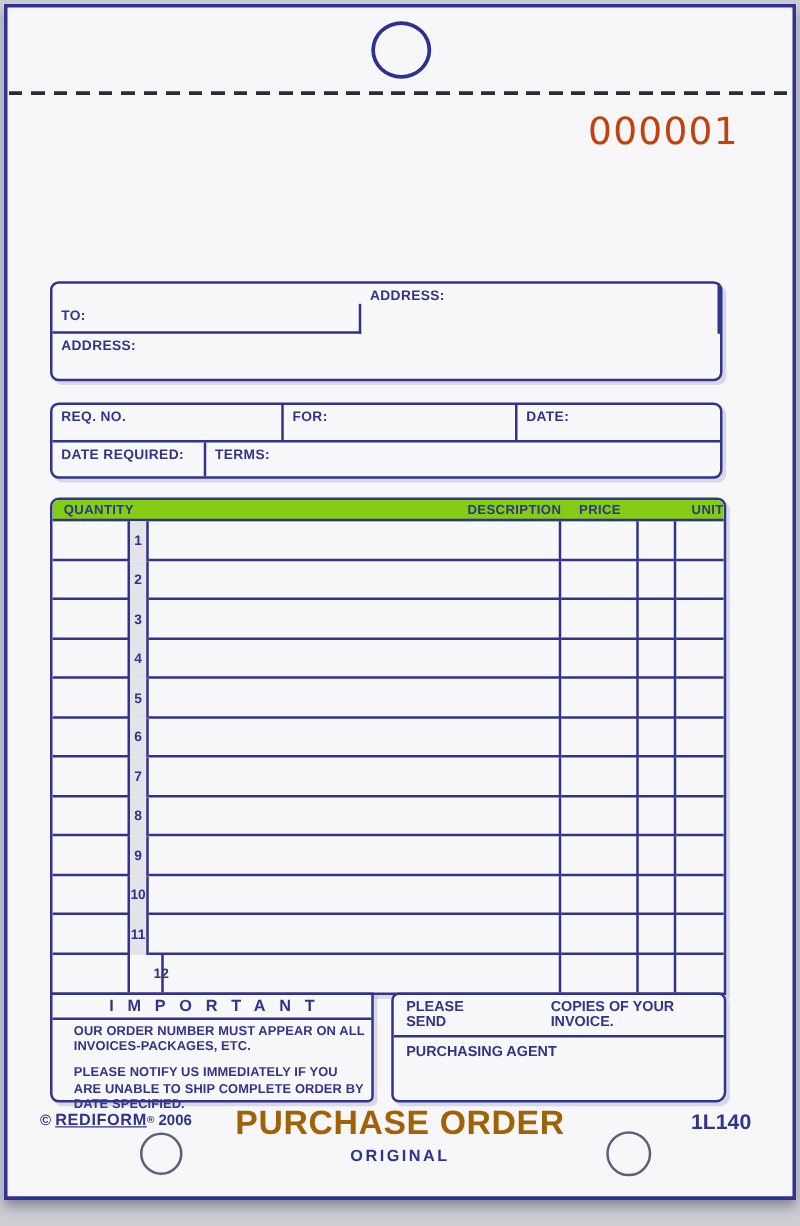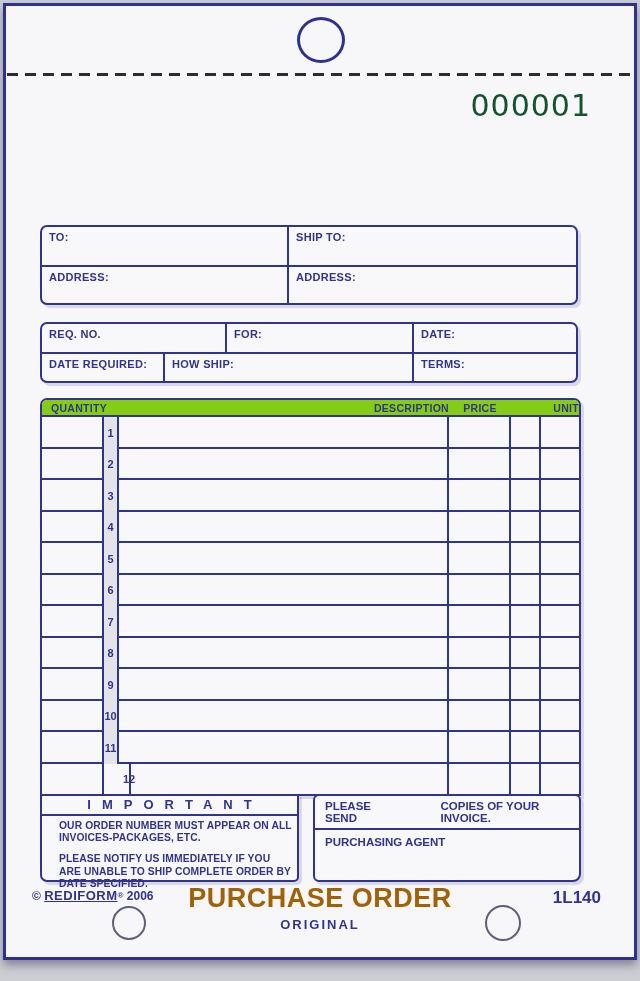--- a/index.html
+++ b/index.html
@@ -27,40 +27,40 @@
   }
   
   .perforation {
     position:absolute; left:4px; top:70px; width:626px; height:3px;
     background:repeating-linear-gradient(90deg,#2b2b33 0 11px,transparent 11px 18px);
   }
   
   .serial {
     position:absolute; top:85px; right:46px;
     font-family:"DejaVu Sans", sans-serif;
-    font-size:30px; letter-spacing:1px; color:#14532d; font-weight:400;text-align:right;
+    font-size:30px; letter-spacing:1px; color:#c2410c; font-weight:400;text-align:right;
   }
 
   
   .fbox {
     position:absolute; border:2.5px solid #31348b; border-radius:7px;
     background:#f8f7f9;
     box-shadow:3px 3px 0 rgba(140,140,190,.28);
   }
   .lbl {
     font-size:11px; font-weight:600; letter-spacing:.3px; color:#31348b;
     padding:4px 7px; line-height:1.1;
   }
 
   
   .to-box { left:37px; top:222px; width:538px; height:80px;
     display:grid; grid-template-columns:247px 1fr; grid-template-rows:40px 1fr; }
   .to-box > div { border-color:#31348b; }
   .cell-r { border-right:2.5px solid #31348b; }
-  .cell-b { border-bottom:2.5px solid #31348b; }
+  .cell-b { border-bottom:2.5px solid #31348b;margin-top:16px; }
 
   
   .req-box { left:37px; top:319px; width:538px; height:61px; display:flex; flex-direction:column; }
   .req-row { display:grid; flex:1; }
   .req-row.top { grid-template-columns:185px 187px 1fr; border-bottom:2.5px solid #31348b; }
   .req-row.bot { grid-template-columns:123px 249px 1fr; }
 
   
   .items-box {
     position:absolute; left:37px; top:395px; width:541px; height:398px;
@@ -136,23 +136,20 @@
   <div class="paper">
 
     <div class="hole-top"></div>
     <div class="perforation"></div>
     <div class="serial">000001</div>
 
     <div class="fbox to-box">
       <div class="cell-r cell-b">
         <div class="lbl">TO:</div>
       </div>
-      <div class="cell-b">
-        <div class="lbl">SHIP TO:</div>
-      </div>
       <div class="cell-r">
         <div class="lbl">ADDRESS:</div>
       </div>
       <div>
         <div class="lbl">ADDRESS:</div>
       </div>
     </div>
 
     <div class="fbox req-box">
       <div class="req-row top">
@@ -162,23 +159,20 @@
         <div class="cell-r">
           <div class="lbl">FOR:</div>
         </div>
         <div>
           <div class="lbl">DATE:</div>
         </div>
       </div>
       <div class="req-row bot">
         <div class="cell-r">
           <div class="lbl">DATE REQUIRED:</div>
-        </div>
-        <div class="cell-r">
-          <div class="lbl">HOW SHIP:</div>
         </div>
         <div>
           <div class="lbl">TERMS:</div>
         </div>
       </div>
     </div>
 
     <div class="items-box">
       <div class="thead">
         <div class="h h-qty">QUANTITY</div>

